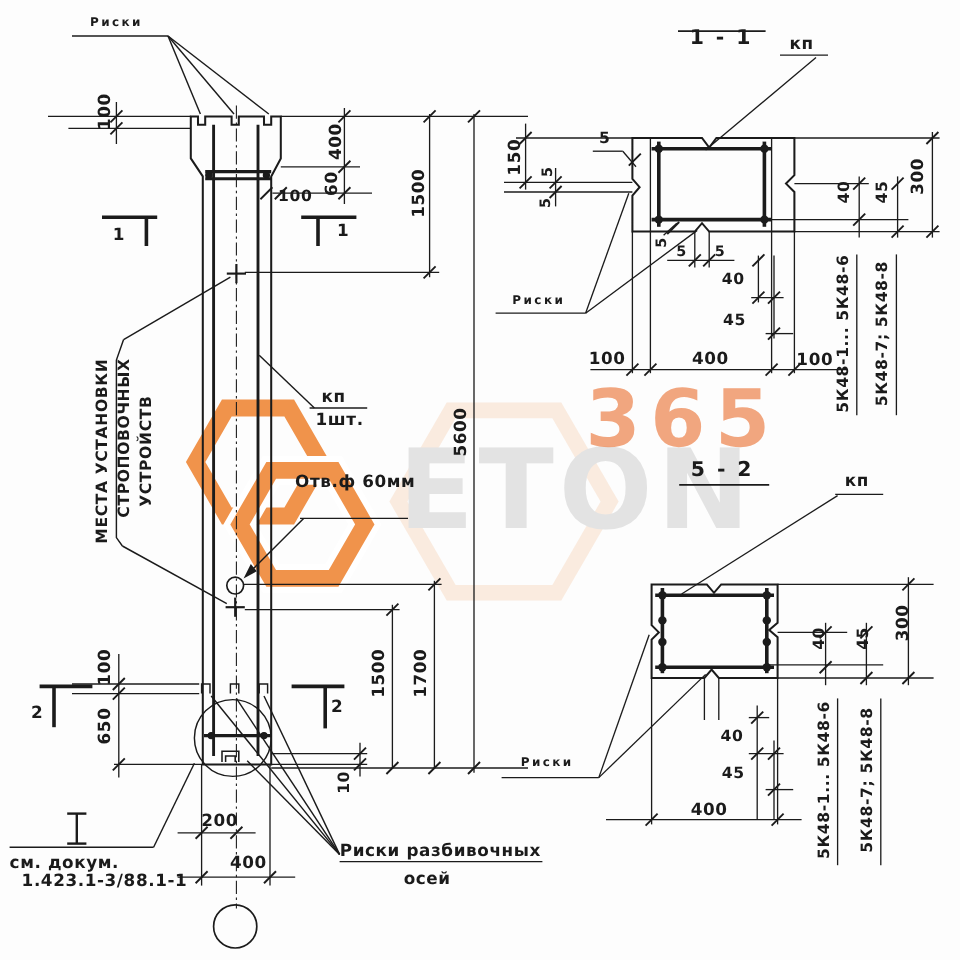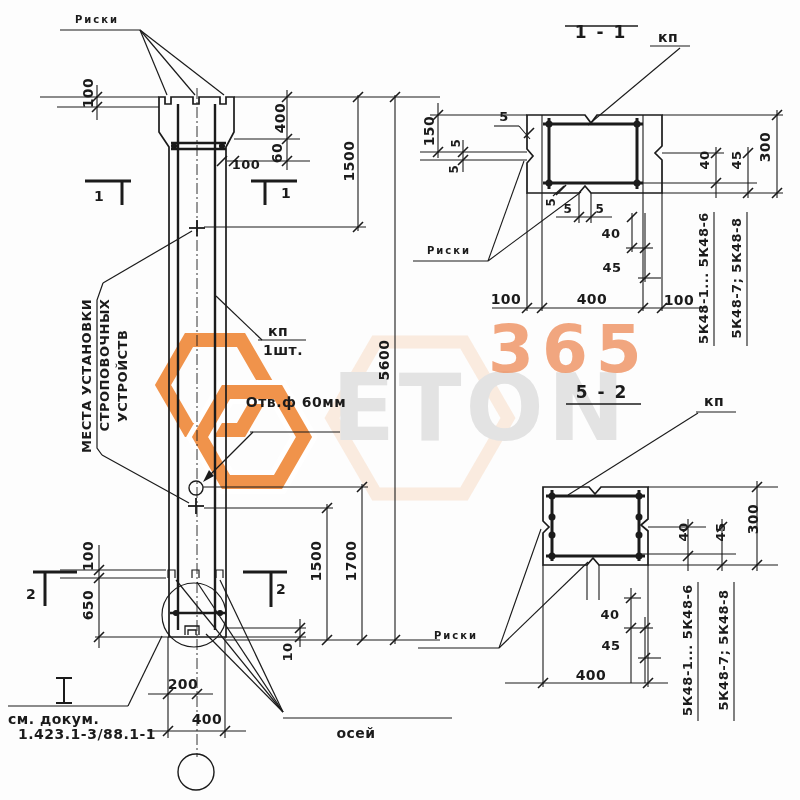--- a/index.html
+++ b/index.html
@@ -310,20 +310,21 @@
 <div class="lbl rot" style="left:351px;top:561px">1700</div>
 <div class="lbl fs15" style="left:31px;top:594px">2</div>
 <div class="lbl fs15" style="left:281px;top:589px">2</div>
 <div class="lbl rot" style="left:88px;top:556px">100</div>
 <div class="lbl rot" style="left:88px;top:605px">650</div>
 <div class="lbl rot fs13" style="left:287px;top:652px">10</div>
 <div class="lbl" style="left:183px;top:684px">200</div>
 <div class="lbl" style="left:207px;top:719px">400</div>
 <div class="lbl la fs15" style="left:8px;top:712px">см. докум.</div>
 <div class="lbl la fs15" style="left:18px;top:727px">1.423.1-3/88.1-1</div>
+<div class="lbl fs15" style="left:367px;top:709px">Риски разбивочных</div>
 <div class="lbl fs15" style="left:356px;top:733px">осей</div>
 
 <div class="lbl fs17" style="left:601px;top:32px">1 - 1</div>
 <div class="lbl fs15" style="left:668px;top:37px">кп</div>
 <div class="lbl rot" style="left:429px;top:131px">150</div>
 <div class="lbl rot fs12" style="left:456px;top:143px">5</div>
 <div class="lbl rot fs12" style="left:454px;top:169px">5</div>
 <div class="lbl fs13" style="left:504px;top:116px">5</div>
 <div class="lbl fs16" style="left:449px;top:251px">Риски</div>
 <div class="lbl rot fs12" style="left:551px;top:202px">5</div>

